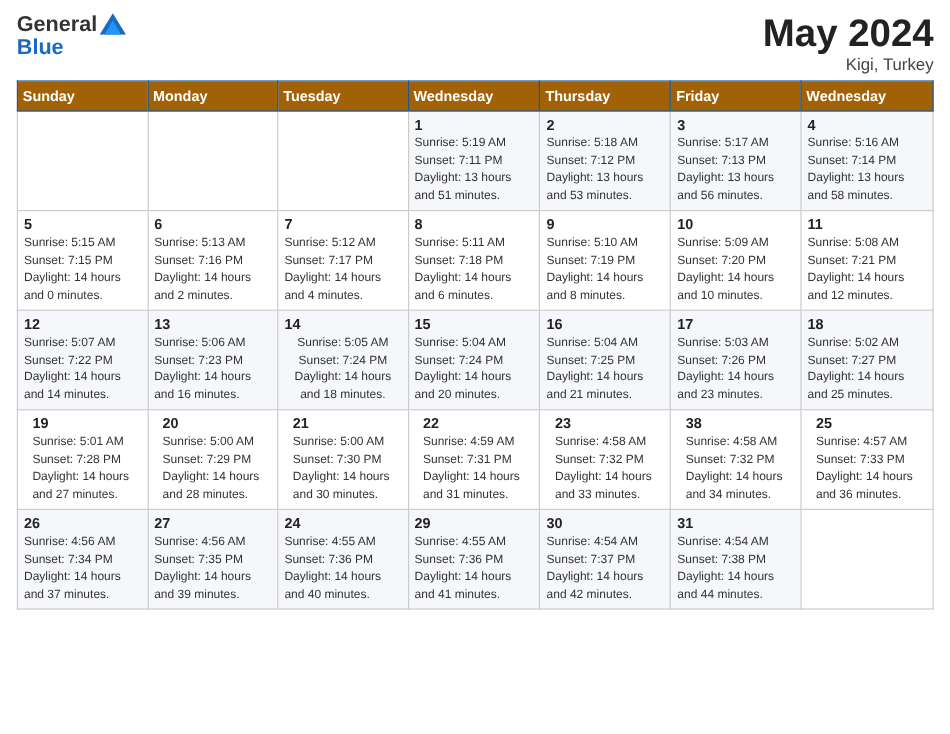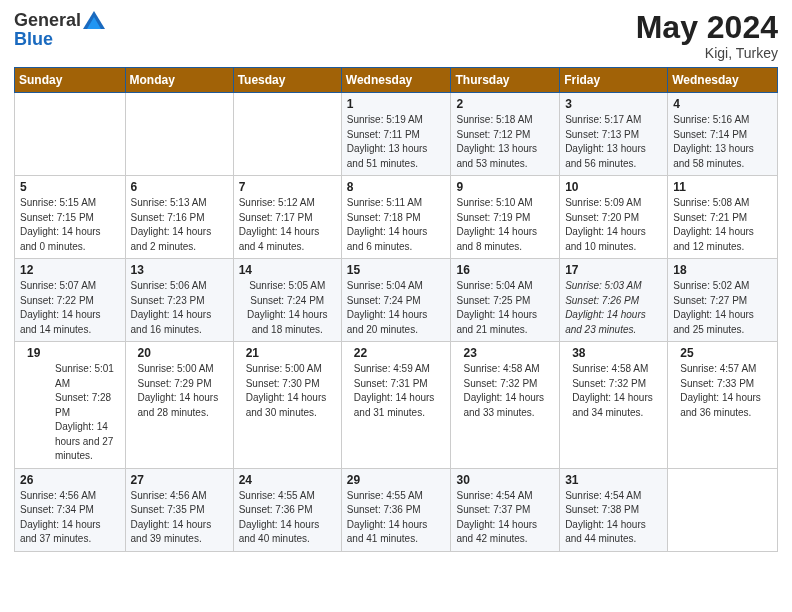--- a/index.html
+++ b/index.html
@@ -227,35 +227,35 @@
 Daylight: 14 hours and 20 minutes.</div>
           </td>
           <td>
             <span class="day-number">16</span>
             <div class="cell-content" style="white-space: pre-line;">Sunrise: 5:04 AM
 Sunset: 7:25 PM
 Daylight: 14 hours and 21 minutes.</div>
           </td>
           <td>
             <span class="day-number">17</span>
-            <div class="cell-content" style="white-space: pre-line; font-style: italic;">Sunrise: 5:03 AM
+            <div class="cell-content" style="white-space: pre-line;">Sunrise: 5:03 AM
 Sunset: 7:26 PM
 Daylight: 14 hours and 23 minutes.</div>
           </td>
           <td>
             <span class="day-number">18</span>
             <div class="cell-content" style="white-space: pre-line;">Sunrise: 5:02 AM
 Sunset: 7:27 PM
 Daylight: 14 hours and 25 minutes.</div>
           </td>
         </tr>
         <tr class="week-row-4">
           <td>
             <span class="day-number">19</span>
-            <div class="cell-content" style="white-space: pre-line; margin-left: 28px;">Sunrise: 5:01 AM
+            <div class="cell-content" style="white-space: pre-line;">Sunrise: 5:01 AM
 Sunset: 7:28 PM
 Daylight: 14 hours and 27 minutes.</div>
           </td>
           <td>
             <span class="day-number">20</span>
             <div class="cell-content" style="white-space: pre-line;">Sunrise: 5:00 AM
 Sunset: 7:29 PM
 Daylight: 14 hours and 28 minutes.</div>
           </td>
           <td>

